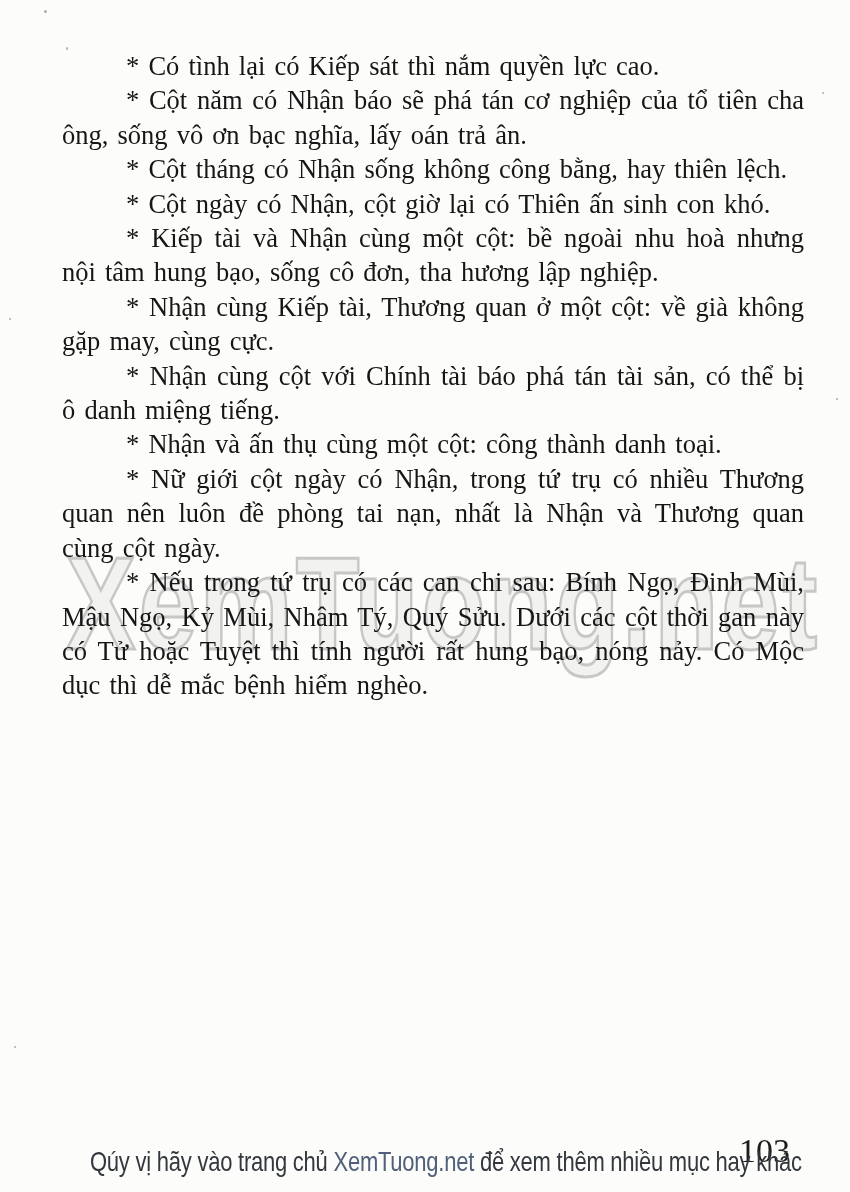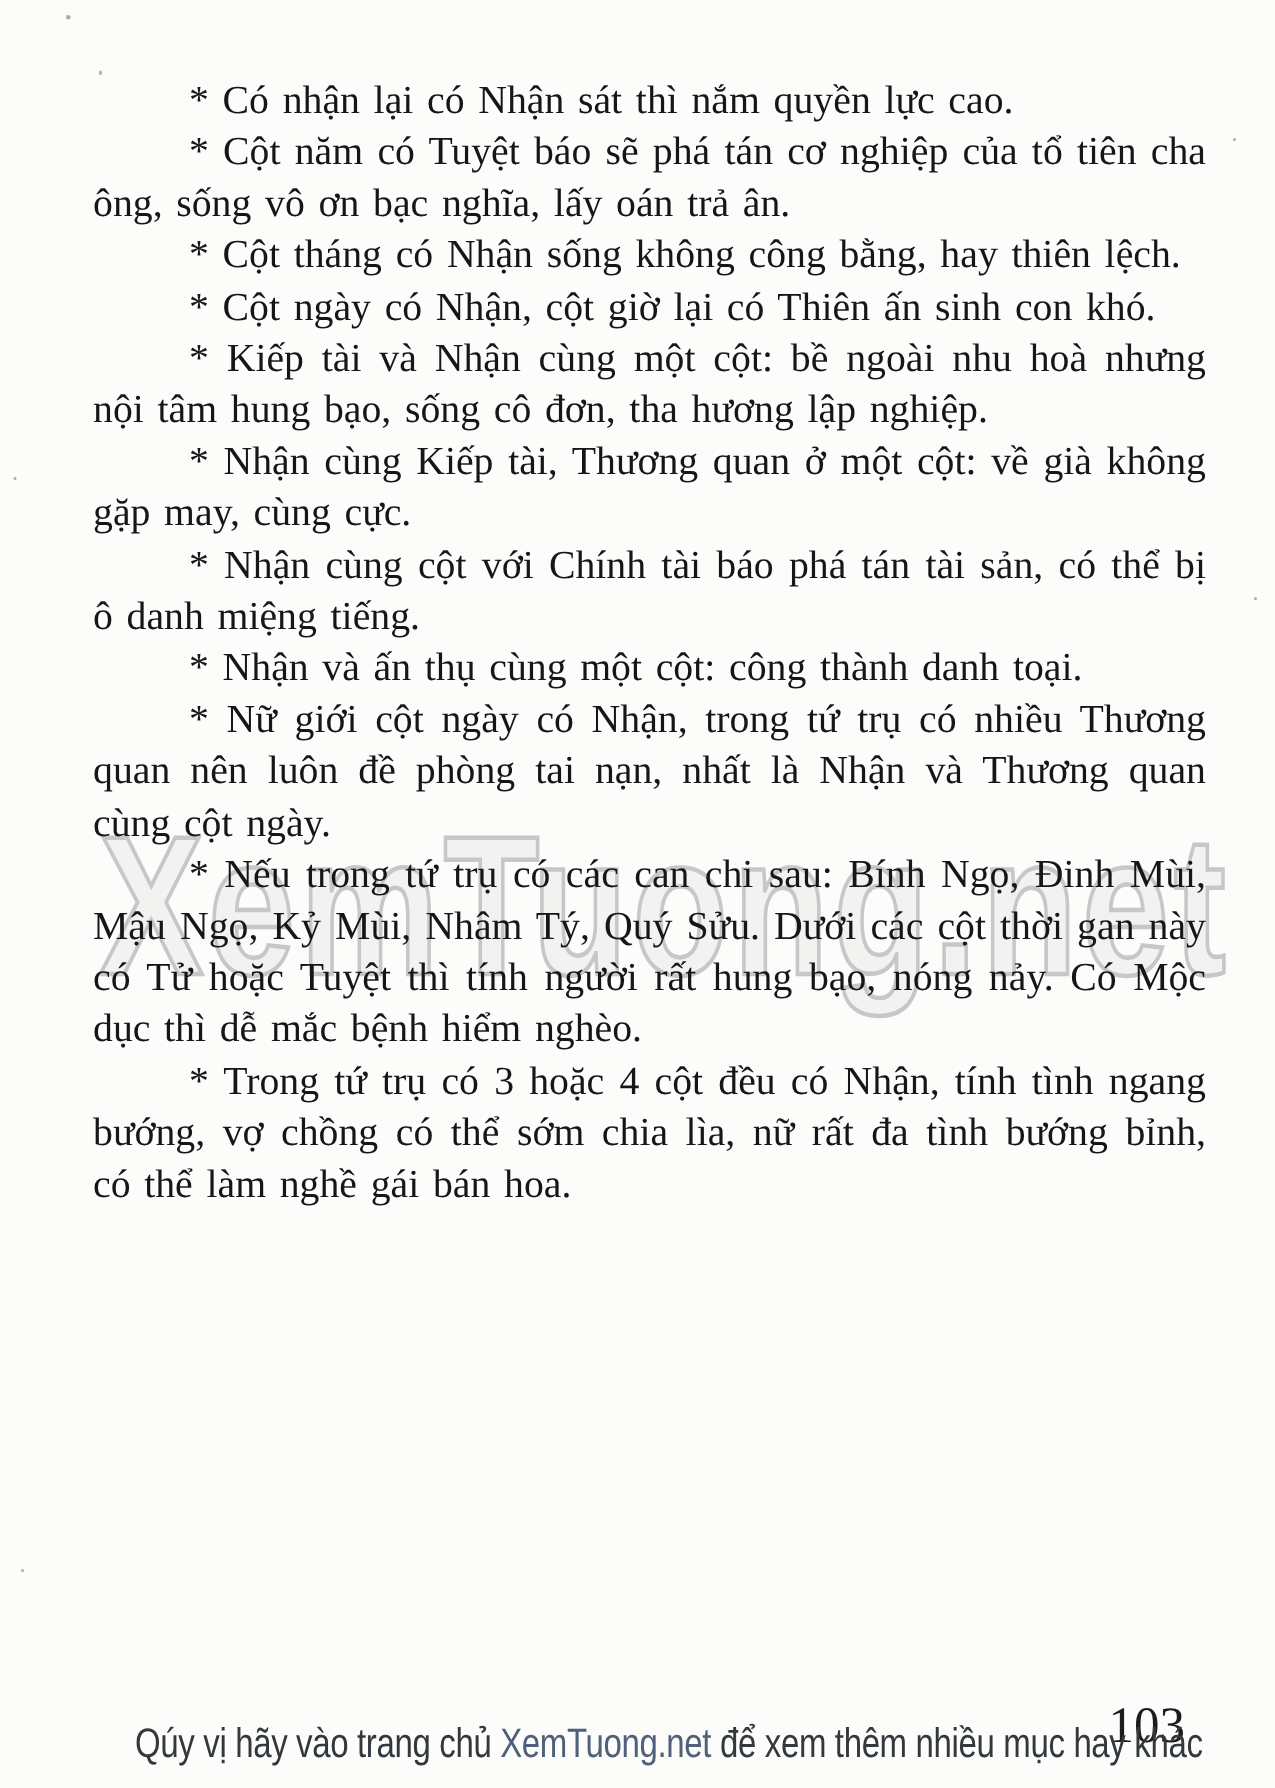--- a/index.html
+++ b/index.html
@@ -84,31 +84,30 @@
   .s6{left:14px;top:1046px;width:2px;height:2px;}
 </style>
 </head>
 <body>
 
 <div class="page">
 
   <div class="watermark">XemTuong.net</div>
 
   <main class="body-text">
-      <p>* Có nhận lại có Nhận sát thì nắm quyền lực cao.</p>
-      <p>* Cột năm có Tuyệt báo sẽ phá tán cơ nghiệp của tổ tiên cha ông, sống vô ơn bạc nghĩa, lấy oán trả ân.</p>
+      <p>* Có tình lại có Kiếp sát thì nắm quyền lực cao.</p>
+      <p>* Cột năm có Nhận báo sẽ phá tán cơ nghiệp của tổ tiên cha ông, sống vô ơn bạc nghĩa, lấy oán trả ân.</p>
       <p>* Cột tháng có Nhận sống không công bằng, hay thiên lệch.</p>
       <p>* Cột ngày có Nhận, cột giờ lại có Thiên ấn sinh con khó.</p>
       <p>* Kiếp tài và Nhận cùng một cột: bề ngoài nhu hoà nhưng nội tâm hung bạo, sống cô đơn, tha hương lập nghiệp.</p>
       <p>* Nhận cùng Kiếp tài, Thương quan ở một cột: về già không gặp may, cùng cực.</p>
       <p>* Nhận cùng cột với Chính tài báo phá tán tài sản, có thể bị ô danh miệng tiếng.</p>
       <p>* Nhận và ấn thụ cùng một cột: công thành danh toại.</p>
       <p>* Nữ giới cột ngày có Nhận, trong tứ trụ có nhiều Thương quan nên luôn đề phòng tai nạn, nhất là Nhận và Thương quan cùng cột ngày.</p>
       <p>* Nếu trong tứ trụ có các can chi sau: Bính Ngọ, Đinh Mùi, Mậu Ngọ, Kỷ Mùi, Nhâm Tý, Quý Sửu. Dưới các cột thời gan này có Tử hoặc Tuyệt thì tính người rất hung bạo, nóng nảy. Có Mộc dục thì dễ mắc bệnh hiểm nghèo.</p>
-      <p>* Trong tứ trụ có 3 hoặc 4 cột đều có Nhận, tính tình ngang bướng, vợ chồng có thể sớm chia lìa, nữ rất đa tình bướng bỉnh, có thể làm nghề gái bán hoa.</p>
     </main>
 
   <div class="pagenum">103</div>
 
   <footer class="footer"><span>Qúy vị hãy vào trang chủ </span><span class="site">XemTuong.net</span><span> để xem thêm nhiều mục hay khác</span></footer>
 
   <div class="speck s1"></div>
   <div class="speck s2"></div>
   <div class="speck s3"></div>
   <div class="speck s4"></div>

